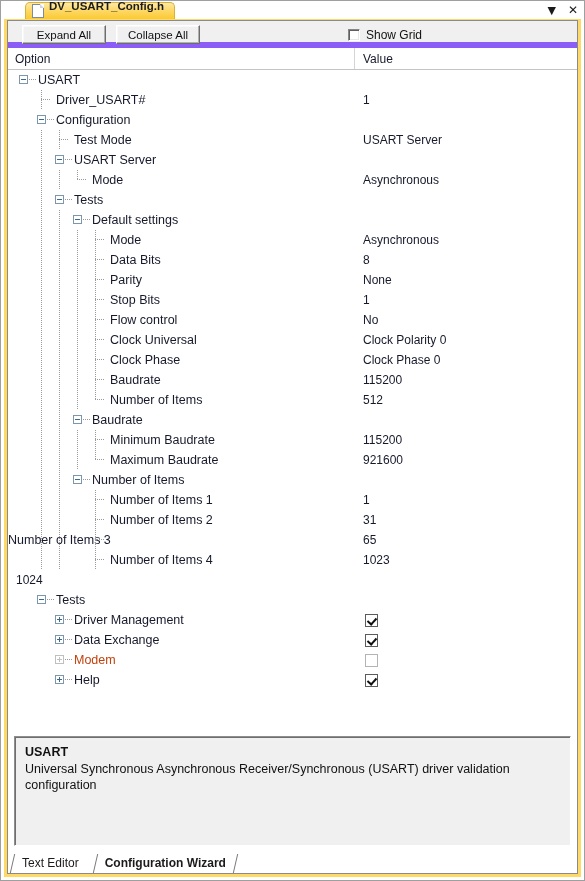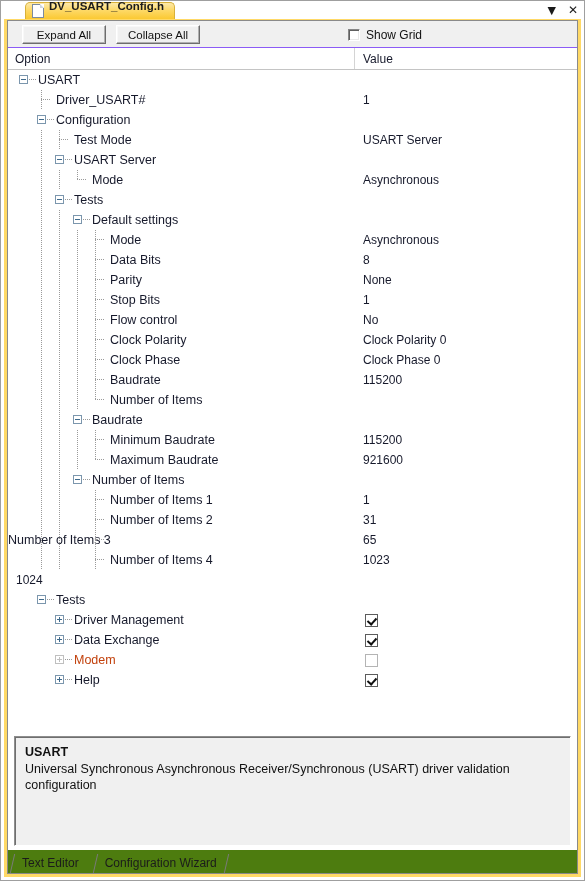--- a/index.html
+++ b/index.html
@@ -111,21 +111,21 @@
     font-family: "DejaVu Sans", sans-serif;
   }
   .win-btn.close { font-size: 12px; }
 
   
   .toolbar {
     position: absolute;
     left: 8px; top: 21px;
     width: 569px; height: 27px;
     background: #f0f0f0;
-    border-bottom: 1px solid #8b5cf6;
+    border-bottom: 6px solid #8b5cf6;
     box-sizing: border-box;
   }
   .tb-btn {
     position: absolute;
     top: 4px;
     height: 19px;
     box-sizing: border-box;
     background: #f0f0f0;
     border: 1px solid;
     border-color: #ffffff #6d6d6d #6d6d6d #ffffff;
@@ -309,36 +309,36 @@
     font-size: 12.5px;
     color: #111111;
     line-height: 16px;
   }
 
   
   .bottom-tabs {
     position: absolute;
     left: 8px; top: 850px;
     width: 569px; height: 23px;
-    background: #4d7c0f;
+    background: #ffffff;
     display: flex;
     align-items: flex-end;
   }
   .btab {
     position: relative;
     height: 21px;
     display: flex;
     align-items: center;
     padding: 0 12px 0 14px;
     font-size: 12px;
     color: #1b1b1b;
     white-space: nowrap;
     cursor: default;
   }
-  .btab.active { font-weight: normal; justify-content: flex-end; }
+  .btab.active { font-weight: bold; justify-content: flex-end; }
   .btab .slant-l, .btab .slant-r {
     position: absolute;
     top: 2px;
     width: 1px; height: 19px;
     background: #7a7a7a;
   }
   .btab .slant-l { left: 4px; transform: skewX(-13deg); }
   .btab .slant-r { right: 2px; transform: skewX(-13deg); }
 </style>
 </head>
@@ -502,21 +502,21 @@
         </div>
         <div class="val-cell">No</div>
       </div>
       <div class="tree-row">
         <div class="opt-cell">
           <span class="vline" style="left: 33px;"></span>
           <span class="vline" style="left: 51px;"></span>
           <span class="vline" style="left: 69px;"></span>
           <span class="vline" style="left: 87px;"></span>
           <span class="hline" style="left: 87px; width: 10px;"></span>
-          <span class="node-label" style="margin-left: 102px;">Clock Polarity</span>
+          <span class="node-label" style="margin-left: 102px;">Clock Universal</span>
         </div>
         <div class="val-cell">Clock Polarity 0</div>
       </div>
       <div class="tree-row">
         <div class="opt-cell">
           <span class="vline" style="left: 33px;"></span>
           <span class="vline" style="left: 51px;"></span>
           <span class="vline" style="left: 69px;"></span>
           <span class="vline" style="left: 87px;"></span>
           <span class="hline" style="left: 87px; width: 10px;"></span>
@@ -537,20 +537,21 @@
       </div>
       <div class="tree-row">
         <div class="opt-cell">
           <span class="vline" style="left: 33px;"></span>
           <span class="vline" style="left: 51px;"></span>
           <span class="vline" style="left: 69px;"></span>
           <span class="vline half" style="left: 87px;"></span>
           <span class="hline" style="left: 87px; width: 10px;"></span>
           <span class="node-label" style="margin-left: 102px;">Number of Items</span>
         </div>
+        <div class="val-cell">512</div>
       </div>
       <div class="tree-row">
         <div class="opt-cell">
           <span class="vline" style="left: 33px;"></span>
           <span class="vline" style="left: 51px;"></span>
           <span class="expander" style="left: 65px;"></span>
           <span class="hline" style="left: 75px; width: 8px;"></span>
           <span class="node-label" style="margin-left: 84px;">Baudrate</span>
         </div>
         <div class="val-cell"></div>

